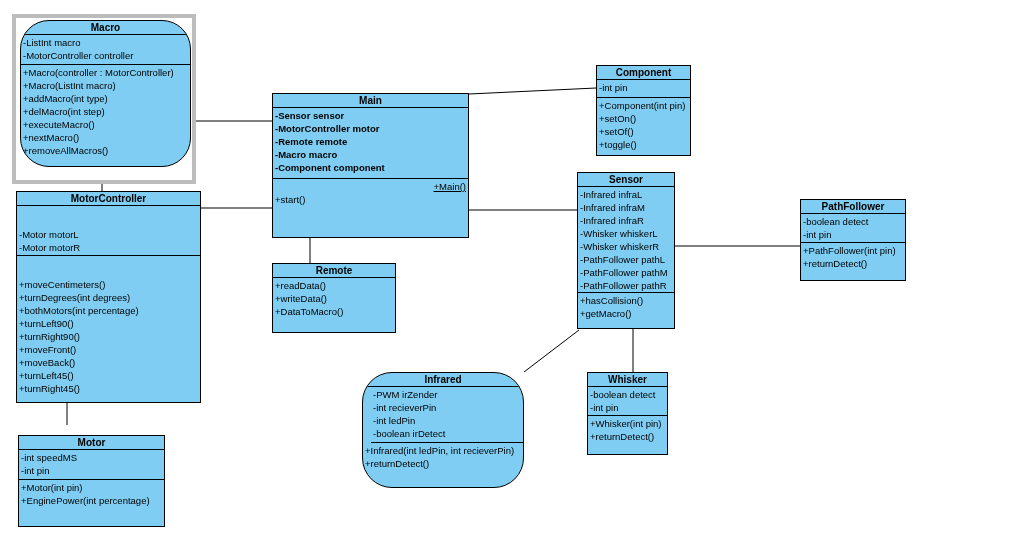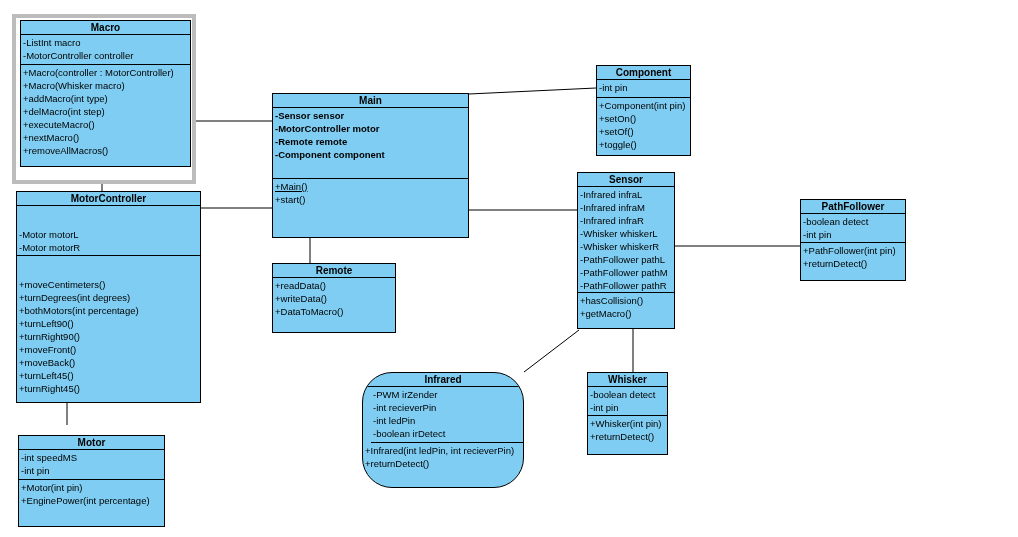--- a/index.html
+++ b/index.html
@@ -53,33 +53,33 @@
     overflow: hidden;
   }
   .member-row {
     font-size: 9.5px;
     line-height: 13px;
     color: #000;
     padding: 0 2px;
     white-space: nowrap;
     overflow: hidden;
   }
-  .member-row.u { text-decoration: underline; }
+  .member-row.u { text-decoration: underline; text-align: right; }
 
   
   #selection-frame {
     position: absolute;
     left: 12px; top: 14px;
     width: 184px; height: 170px;
     border: 4px solid #bcbcbc;
     box-sizing: border-box;
   }
 
   
-  #cls-macro          { left: 20px;  top: 20px;  width: 171px; height: 147px; }
+  #cls-macro          { left: 20px;  top: 20px;  width: 171px; height: 147px; border-radius: 29px; }
   #cls-macro .cls-attrs { height: 28px; }
   #cls-motorcontroller{ left: 16px;  top: 191px; width: 185px; height: 212px; gap: 21px; }
   #cls-motorcontroller .cls-attrs { height: 27px; }
   #cls-motor          { left: 18px;  top: 435px; width: 147px; height: 92px; }
   #cls-motor .cls-attrs { height: 28px; }
   #cls-main           { left: 272px; top: 93px;  width: 197px; height: 145px; }
   #cls-main .cls-attrs { height: 69px; font-weight: bold; }
   #cls-remote         { left: 272px; top: 263px; width: 124px; height: 70px; }
   #cls-component      { left: 596px; top: 65px;  width: 95px;  height: 91px; }
   #cls-component .cls-attrs { height: 16px; }
@@ -113,21 +113,21 @@
   <div id="selection-frame"></div>
 
   <div class="uml-class" id="cls-macro">
     <div class="cls-title">Macro</div>
     <div class="cls-attrs">
         <div class="member-row">-ListInt macro</div>
         <div class="member-row">-MotorController controller</div>
       </div>
     <div class="cls-methods">
         <div class="member-row">+Macro(controller : MotorController)</div>
-        <div class="member-row">+Macro(Whisker macro)</div>
+        <div class="member-row">+Macro(ListInt macro)</div>
         <div class="member-row">+addMacro(int type)</div>
         <div class="member-row">+delMacro(int step)</div>
         <div class="member-row">+executeMacro()</div>
         <div class="member-row">+nextMacro()</div>
         <div class="member-row">+removeAllMacros()</div>
       </div>
   </div>
 
   <div class="uml-class" id="cls-motorcontroller">
     <div class="cls-title">MotorController</div>
@@ -159,20 +159,21 @@
         <div class="member-row">+EnginePower(int percentage)</div>
       </div>
   </div>
 
   <div class="uml-class" id="cls-main">
     <div class="cls-title">Main</div>
     <div class="cls-attrs">
         <div class="member-row">-Sensor sensor</div>
         <div class="member-row">-MotorController motor</div>
         <div class="member-row">-Remote remote</div>
+        <div class="member-row">-Macro macro</div>
         <div class="member-row">-Component component</div>
       </div>
     <div class="cls-methods">
         <div class="member-row u">+Main()</div>
         <div class="member-row">+start()</div>
       </div>
   </div>
 
   <div class="uml-class" id="cls-remote">
     <div class="cls-title">Remote</div>

